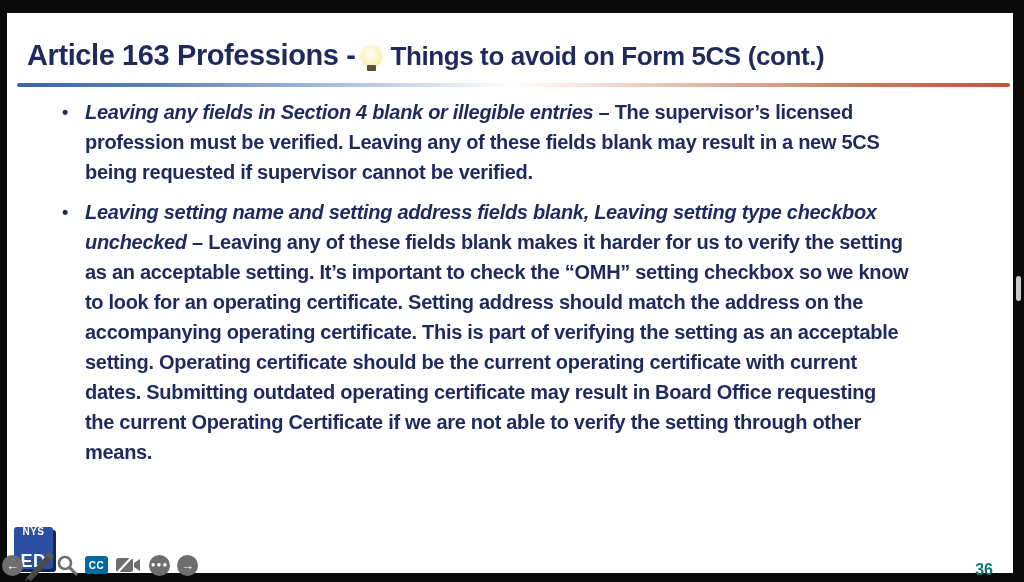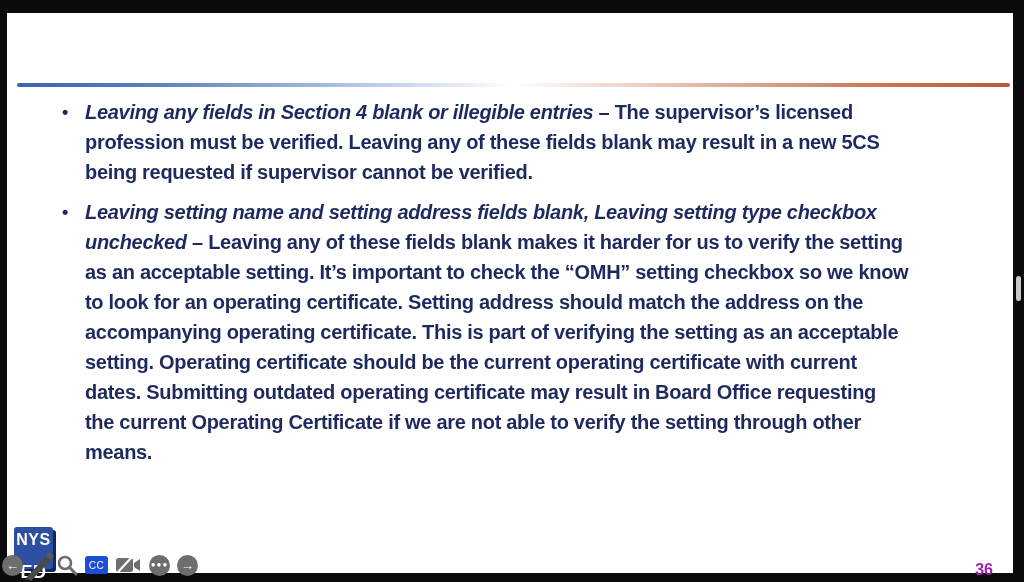--- a/index.html
+++ b/index.html
@@ -85,21 +85,21 @@
     width: 39px; height: 42px;
     background: #2d4fa1;
     border-radius: 3px;
     box-shadow: 3px 3px 0 #16255c;
     color: #ffffff;
     text-align: center;
     font-weight: bold;
     line-height: 1;
     z-index: 2;
   }
-  .logo-nys { display: block; font-size: 16px; padding-top: 5px; letter-spacing: .5px; }
+  .logo-nys { display: block; font-size: 10px; letter-spacing: .5px; }
   .logo-ed  { display: block; font-size: 18px; margin-top: 15px; letter-spacing: .5px; }
 
   .toolbar {
     position: absolute;
     left: 2px; top: 553px;
     height: 24px;
     display: flex;
     align-items: center;
     z-index: 3;
   }
@@ -114,54 +114,57 @@
     line-height: 1;
   }
   .tb-gap { margin-left: 7px; }
 
   .pen-icon { width: 34px; height: 30px; margin-left: -1px; margin-top: 2px; }
   .search-icon { width: 22px; height: 22px; margin-left: 0px; }
 
   .cc-btn {
     width: 23px; height: 18px;
     border-radius: 3px;
-    background: #1d4ed8;
+    background: #0369a1;
     color: #fff;
     font-size: 10px;
-    font-weight: normal;
+    font-weight: bold;
     display: flex; align-items: center; justify-content: center;
     letter-spacing: .5px;
   }
   .camera-icon { width: 27px; height: 20px; }
   .dots { font-size: 8px; letter-spacing: 1px; }
 
   .page-number {
     position: absolute;
     right: 20px; top: 548px;
     font-size: 16px;
     font-weight: 600;
-    color: #a21caf;
+    color: #0f766e;
     z-index: 2;
   }
 
   
   .scrollbar-thumb {
     position: absolute;
     left: 1016px; top: 276px;
     width: 5px; height: 25px;
     border-radius: 3px;
     background: #c9c9c9;
     z-index: 2;
   }
 </style>
 </head>
 <body>
 
 <div class="slide">
 
+  <div class="slide-title">
+    <span class="title-prefix">Article 163 Professions -</span><span class="bulb"></span><span class="title-suffix">Things to avoid on Form 5CS (cont.)</span>
+  </div>
 
   <div class="title-divider"></div>
 
   <div class="bullets">
 
     <div class="bullet-item">
       <span class="bullet-marker">•</span>
       <span class="bullet-text"><span class="bullet-lead">Leaving any fields in Section 4 blank or illegible entries</span><span> – </span><span>The supervisor’s licensed profession must be verified. Leaving any of these fields blank may result in a new 5CS being requested if supervisor cannot be verified.</span></span>
     </div>
 

